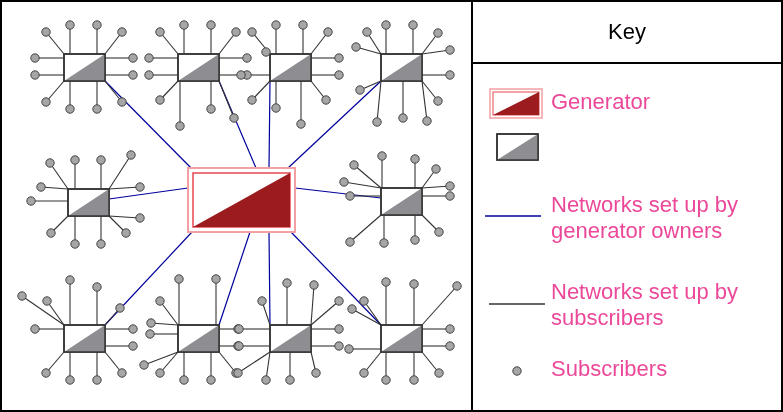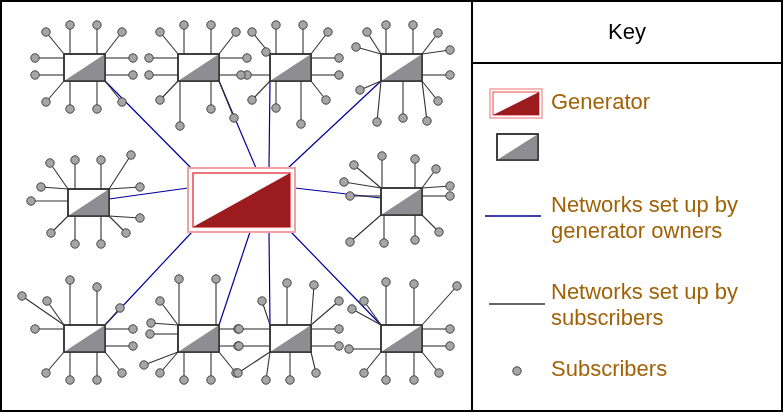--- a/index.html
+++ b/index.html
@@ -1,20 +1,20 @@
 <!DOCTYPE html>
 <html><head>
 <meta charset="utf-8">
 <style>
   html, body { margin: 0; padding: 0; background: #ffffff; }
   body { width: 783px; height: 412px; overflow: hidden; font-family: "Liberation Sans", sans-serif; }
   #root { position: relative; width: 783px; height: 288px; }
   #diagram { position: absolute; left: 0; top: 0; }
   .key-title { position: absolute; left: 473px; top: 0; width: 308px; height: 63px; display: flex; align-items: center; justify-content: center; font-size: 22px; color: #000; }
-  .key-label { position: absolute; left: 551px; font-size: 22px; line-height: 26px; color: #a16207; white-space: pre-line; }
+  .key-label { position: absolute; left: 551px; font-size: 22px; line-height: 26px; color: #ec4899; white-space: pre-line; }
 </style>
 </head>
 <body>
 
 <div id="root">
   <svg id="diagram" width="783" height="412" viewBox="0 0 783 412">
     <rect x="1" y="1" width="781" height="410" fill="#fff" stroke="#000" stroke-width="2"></rect>
     <line x1="472" y1="0" x2="472" y2="412" stroke="#000" stroke-width="2"></line>
     <line x1="472" y1="63" x2="783" y2="63" stroke="#000" stroke-width="2"></line>
     <g id="g-blue">

